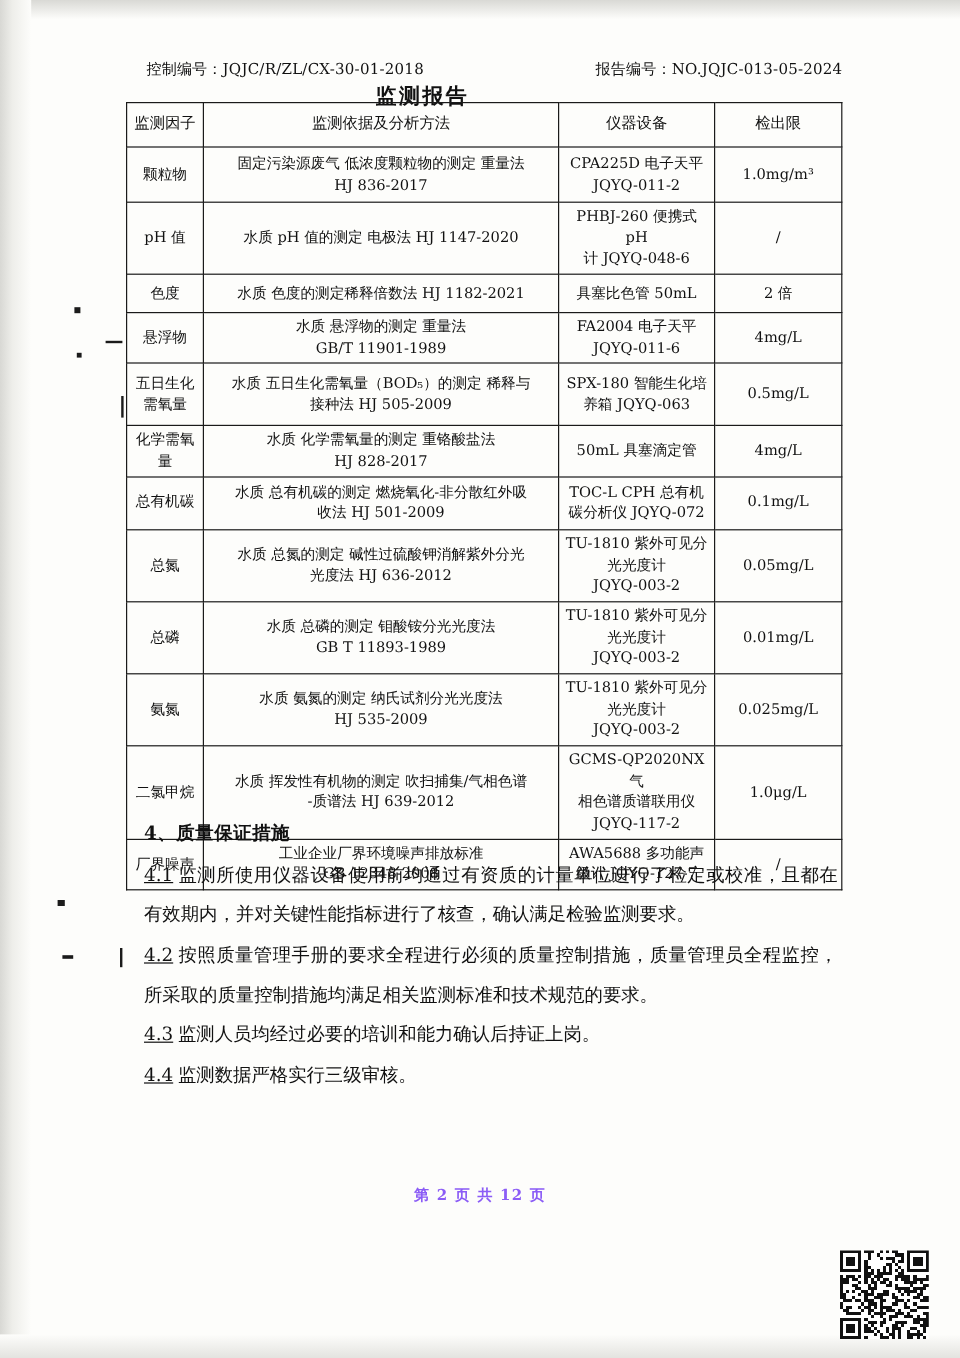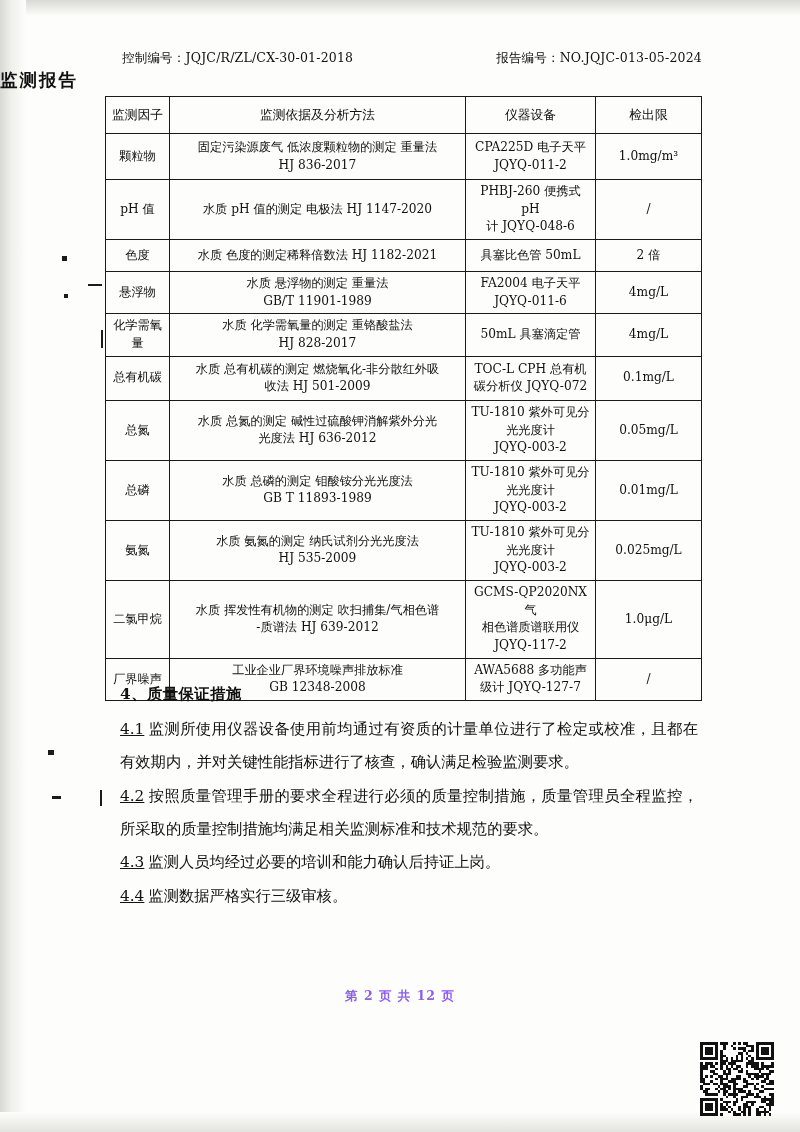--- a/index.html
+++ b/index.html
@@ -48,30 +48,31 @@
     font-size: 12.5px;
     letter-spacing: .2px;
   }
   .hdr-left, .hdr-right { white-space: nowrap; }
 
   .doc-title {
     position: absolute;
     top: 68px;
     left: 0;
     width: 704px;
+    text-align: center;
     font-size: 17.5px;
     font-weight: bold;
     letter-spacing: 2px;
     font-family: Liberation Serif, serif;
   }
 
   
   .tbl-wrap {
     position: absolute;
-    top: 96px;
+    top: 85px;
     left: 105px;
     width: 596px;
   }
   table.rpt {
     border-collapse: collapse;
     width: 100%;
     table-layout: fixed;
     font-size: 12.2px;
   }
   table.rpt td, table.rpt th {
@@ -213,20 +214,32 @@
             <td>悬浮物</td>
             <td class="cell-method">
               <div>水质  悬浮物的测定  重量法</div>
               <div>GB/T 11901-1989</div>
             </td>
             <td>
               <div>FA2004 电子天平</div>
               <div>JQYQ-011-6</div>
             </td>
             <td>4mg/L</td>
+          </tr>
+          <tr style="height: 52px;">
+            <td>五日生化需氧量</td>
+            <td class="cell-method">
+              <div>水质  五日生化需氧量（BOD₅）的测定  稀释与</div>
+              <div>接种法  HJ 505-2009</div>
+            </td>
+            <td>
+              <div>SPX-180 智能生化培</div>
+              <div>养箱  JQYQ-063</div>
+            </td>
+            <td>0.5mg/L</td>
           </tr>
           <tr style="height: 40px; margin-left: 46px;">
             <td>化学需氧量</td>
             <td class="cell-method">
               <div>水质  化学需氧量的测定  重铬酸盐法</div>
               <div>HJ 828-2017</div>
             </td>
             <td>
               <div>50mL 具塞滴定管</div>
             </td>

